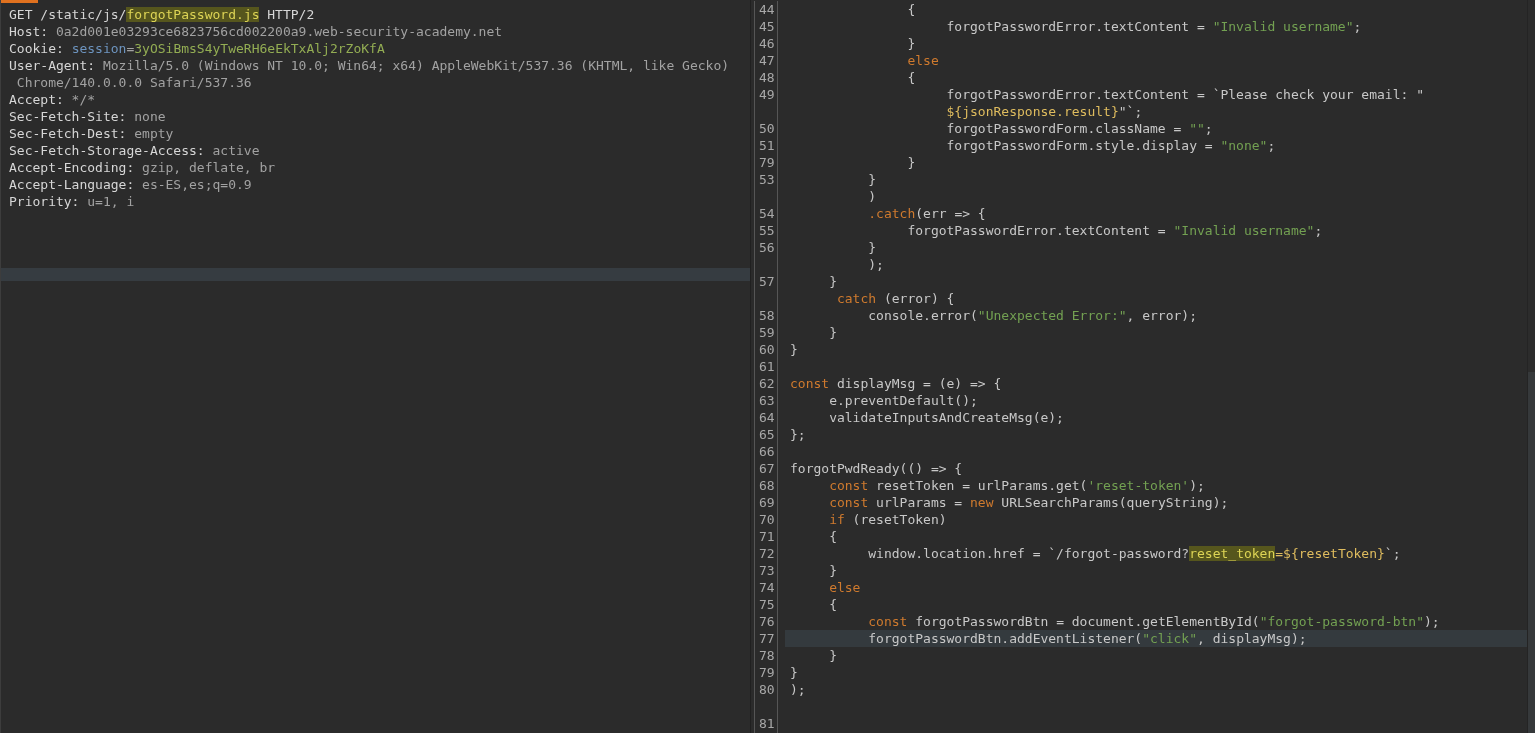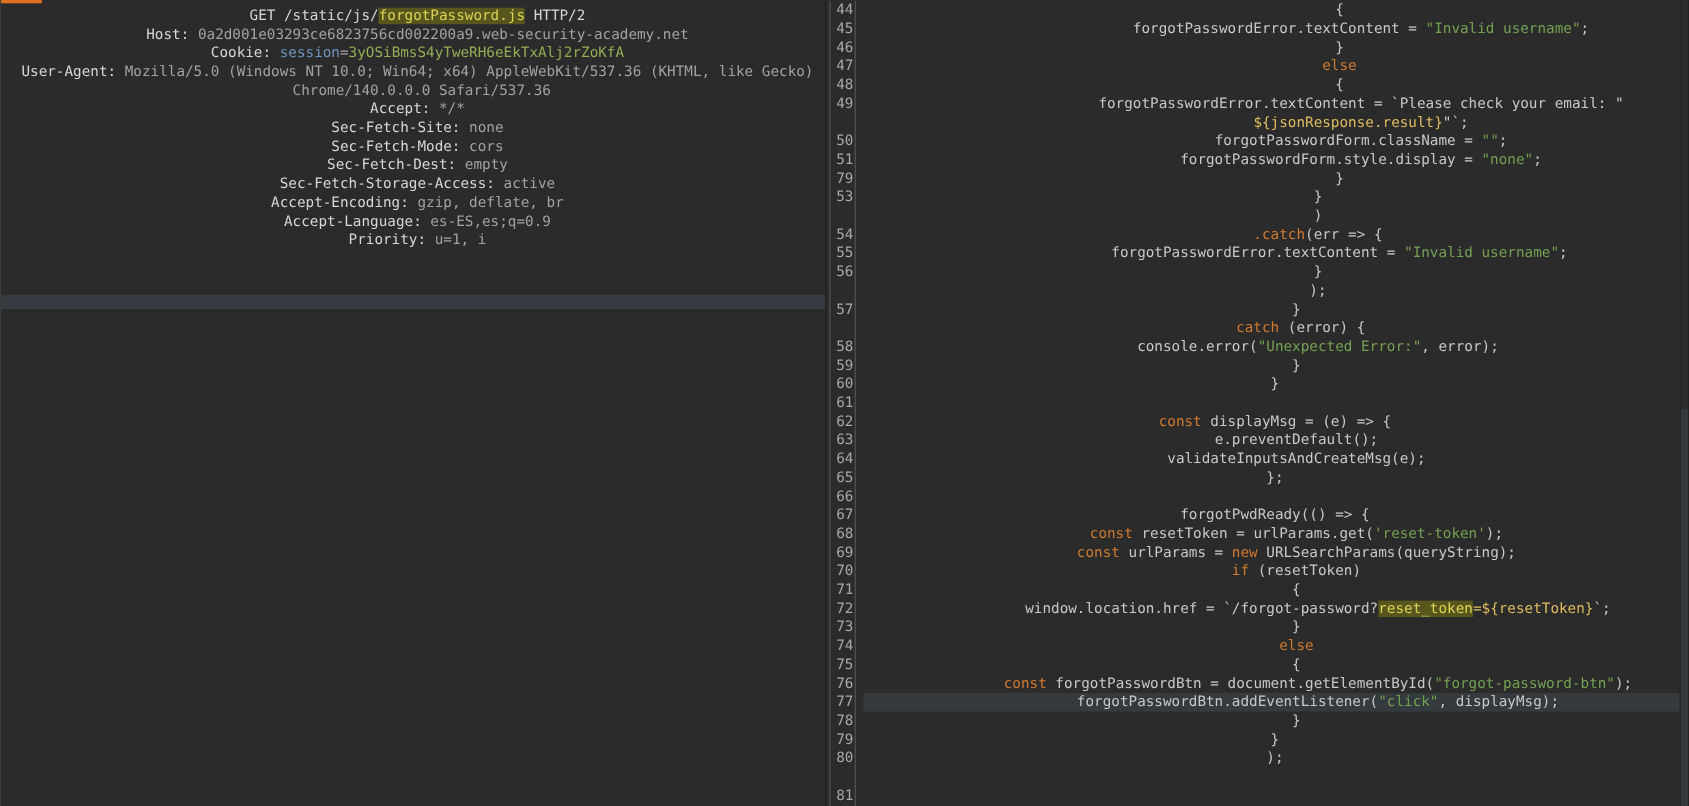--- a/index.html
+++ b/index.html
@@ -1,20 +1,20 @@
 <!DOCTYPE html>
 <html style="--bg: #2b2b2b; --accent: #e0711f; --hname: #d6d6d6; --hval: #a2a2a2; --cname: #6d94bf; --cval: #93ad53; --code: #c8c8c8; --kw: #cf7a2e; --str: #73a152; --interp: #dfbc5e; --hlbg: #56561d; --hltext: #ddd455; --caret: #363c41; --curline: #343a3e; --lnum: #a8a8a8;"><head>
 <meta charset="utf-8">
 <style>
   html,body{margin:0;padding:0;background:#1f1f1f;}
   #screen{
     position:relative;width:1535px;height:733px;overflow:hidden;
     background:var(--bg,#2b2b2b);
     font-family:"DejaVu Sans Mono","Liberation Mono",monospace;
-    font-size:13px;line-height:17px;text-align:center;
+    font-size:13px;line-height:17px;
   }
   .row{height:17px;white-space:pre;}
   
   #request-editor{
     position:absolute;left:0;top:0;width:750px;height:733px;
     background:var(--bg,#2b2b2b);border-left:1px solid #3d3d3d;box-sizing:border-box;
   }
   #request-lines{position:absolute;left:8px;top:6px;right:0;}
   #request-caret-row{position:absolute;left:0;width:750px;height:13px;background:var(--caret,#363c41);}
   
@@ -57,21 +57,20 @@
     <div id="request-tab-sliver" class="tab-sliver"></div>
     <div id="request-caret-row" style="top: 268px;"></div>
     <div id="request-lines">
         <div class="row"><span class="hname">GET /static/js/</span><span class="hl">forgotPassword.js</span><span class="hname"> HTTP/2</span></div>
         <div class="row"><span class="hname">Host:</span><span class="hval"> 0a2d001e03293ce6823756cd002200a9.web-security-academy.net</span></div>
         <div class="row"><span class="hname">Cookie:</span><span class="hval"> </span><span class="cname">session</span><span class="hval">=</span><span class="cval">3yOSiBmsS4yTweRH6eEkTxAlj2rZoKfA</span></div>
         <div class="row"><span class="hname">User-Agent:</span><span class="hval"> Mozilla/5.0 (Windows NT 10.0; Win64; x64) AppleWebKit/537.36 (KHTML, like Gecko)</span></div>
         <div class="row"><span class="hval"> Chrome/140.0.0.0 Safari/537.36</span></div>
         <div class="row"><span class="hname">Accept:</span><span class="hval"> */*</span></div>
         <div class="row"><span class="hname">Sec-Fetch-Site:</span><span class="hval"> none</span></div>
-        <div class="row"><span class="hname">Sec-Fetch-Mode:</span><span class="hval"> cors</span></div>
         <div class="row"><span class="hname">Sec-Fetch-Dest:</span><span class="hval"> empty</span></div>
         <div class="row"><span class="hname">Sec-Fetch-Storage-Access:</span><span class="hval"> active</span></div>
         <div class="row"><span class="hname">Accept-Encoding:</span><span class="hval"> gzip, deflate, br</span></div>
         <div class="row"><span class="hname">Accept-Language:</span><span class="hval"> es-ES,es;q=0.9</span></div>
         <div class="row"><span class="hname">Priority:</span><span class="hval"> u=1, i</span></div>
         <div class="row"></div>
         <div class="row"></div>
         <div class="row"></div>
       </div>
   </div>

